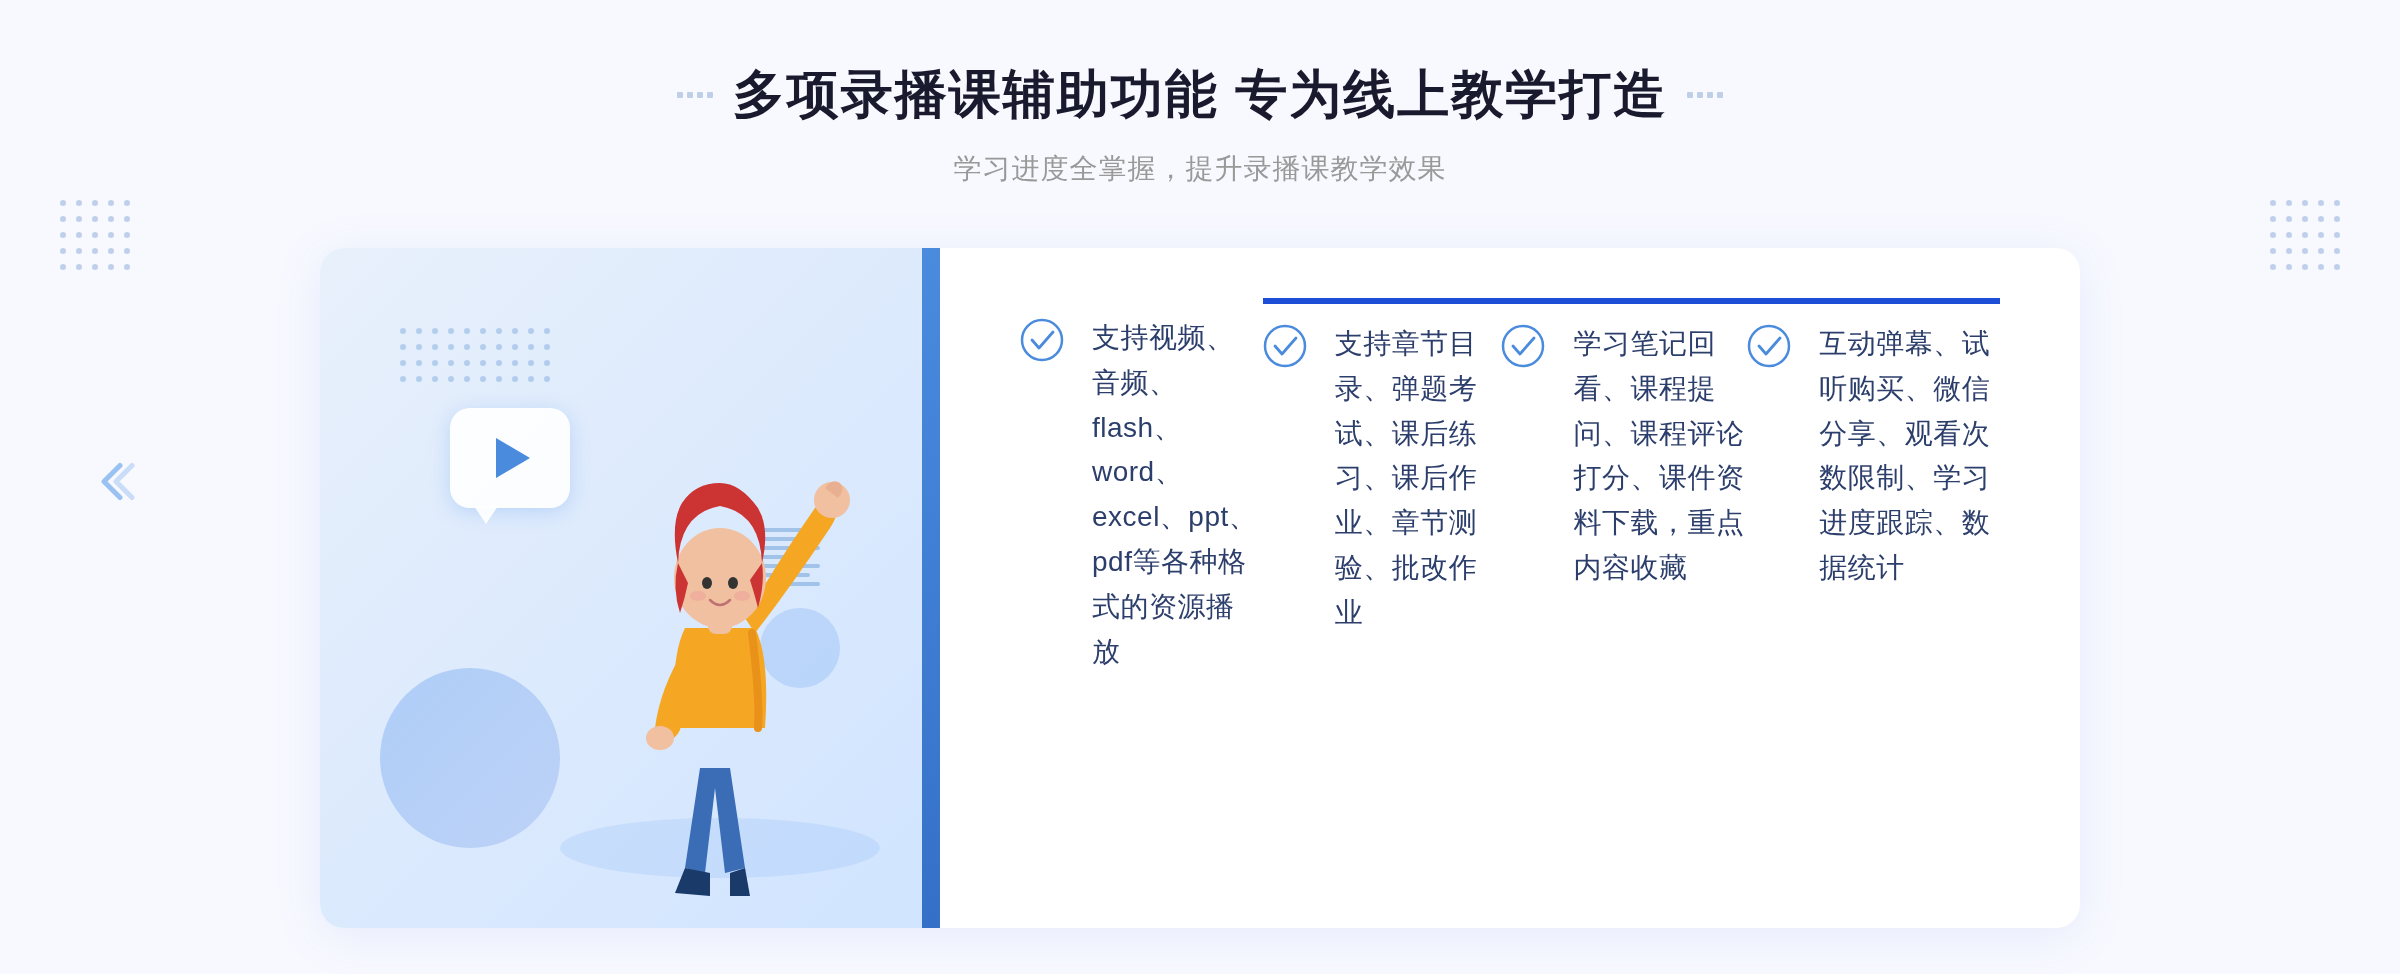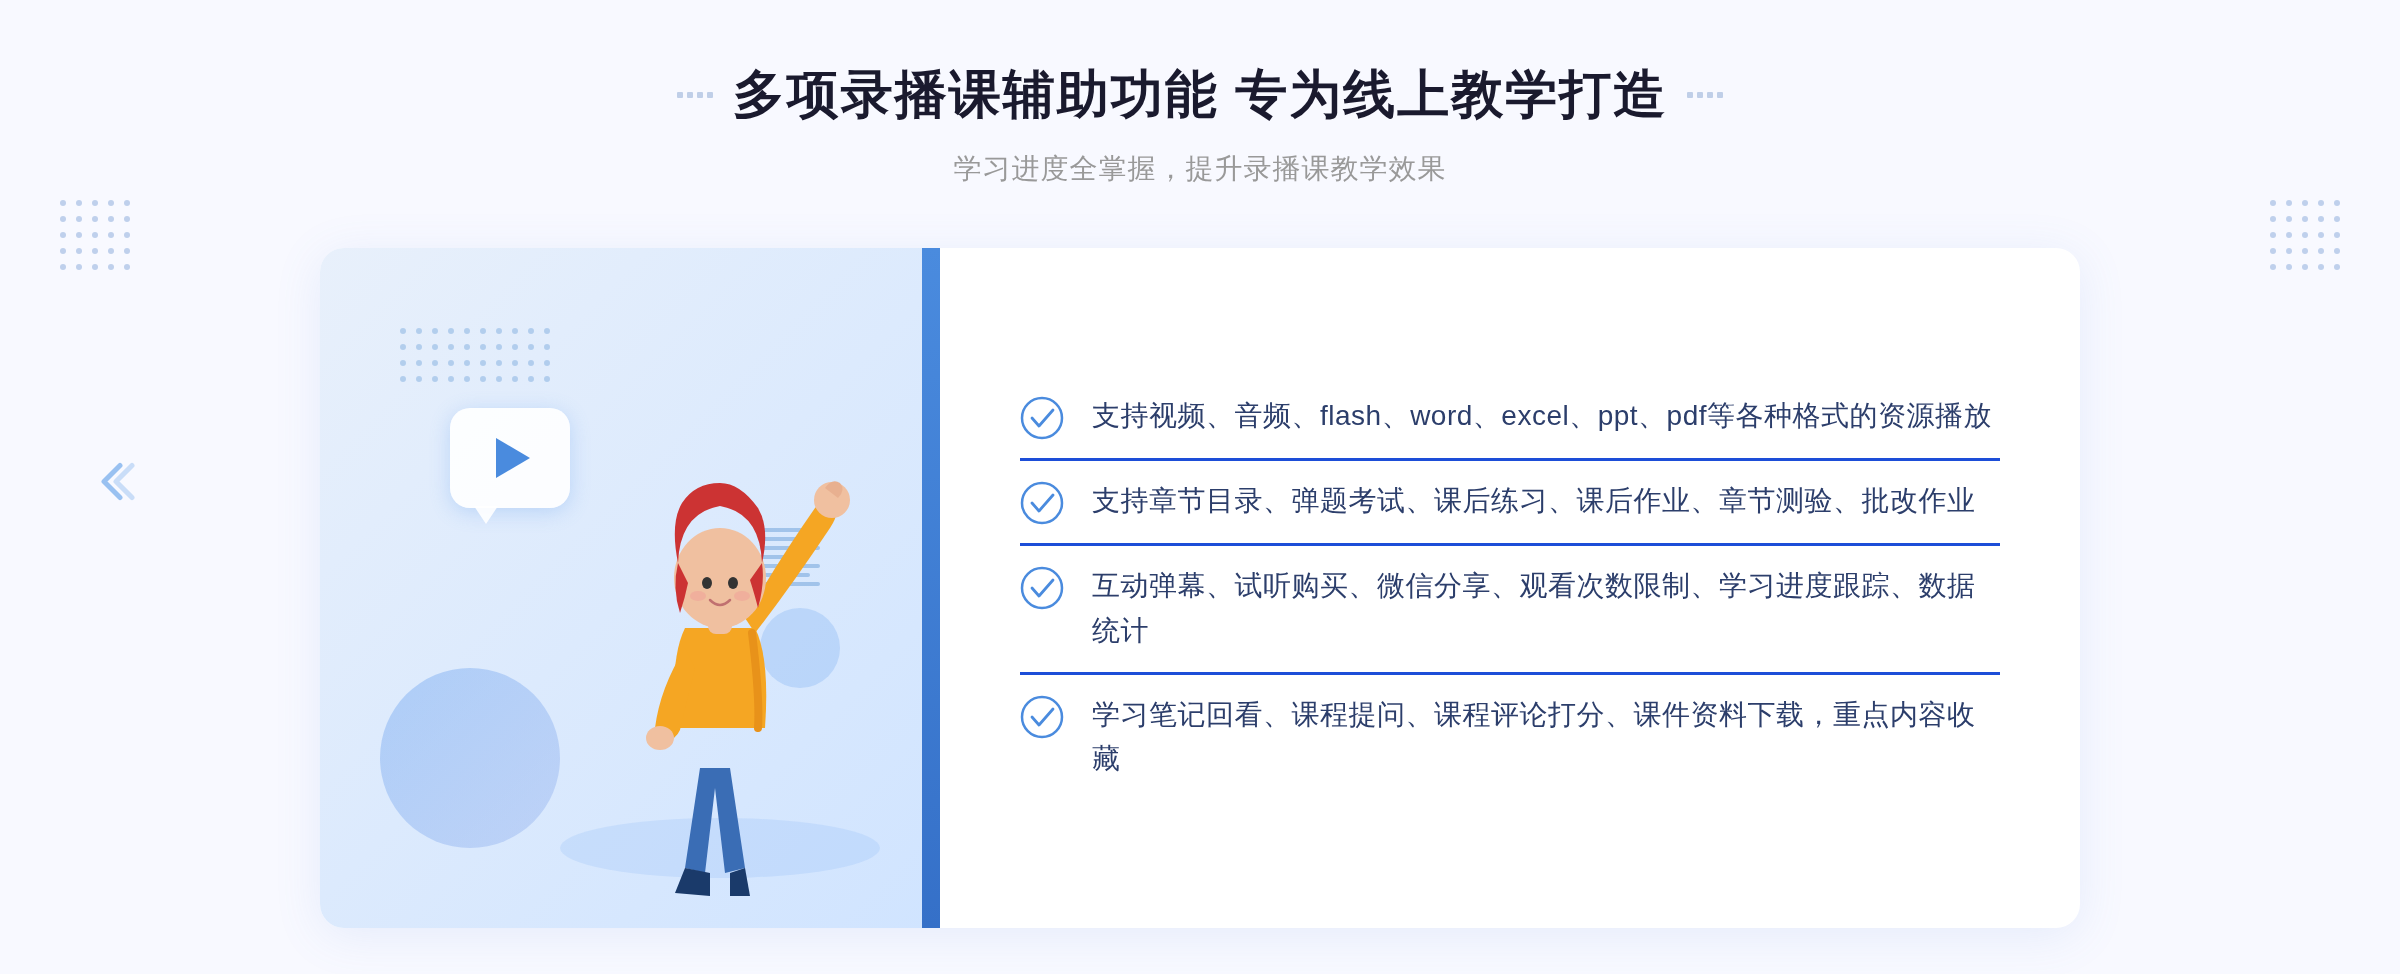--- a/index.html
+++ b/index.html
@@ -217,33 +217,33 @@
       right: 30px;
       width: 380px;
       height: 580px;
     }
 
     
     .content-area {
       flex: 1;
       padding: 50px 80px;
       display: flex;
-      flex-direction: column;
-      justify-content: center;
+      flex-direction: row;
+      justify-content: space-between;
     }
 
     .feature-item {
       display: flex;
       align-items: flex-start;
       gap: 28px;
       padding: 18px 0;
     }
 
     .feature-item + .feature-item {
-      border-top: 3px solid #1d4ed8;
+      border-top: 6px solid #1d4ed8;
     }
 
     .check-icon {
       flex-shrink: 0;
       width: 44px;
       height: 44px;
       margin-top: 2px;
     }
 
     .check-icon svg {
@@ -505,29 +505,29 @@
         <span class="feature-text">支持章节目录、弹题考试、课后练习、课后作业、章节测验、批改作业</span>
       </div>
 
       <div class="feature-item">
         <div class="check-icon">
           <svg viewBox="0 0 44 44" fill="none" xmlns="http://www.w3.org/2000/svg">
             <circle cx="22" cy="22" r="20" stroke="#4a8bde" stroke-width="2.5" fill="none"></circle>
             <polyline points="12,22 19,30 33,14" stroke="#4a8bde" stroke-width="2.8" stroke-linecap="round" stroke-linejoin="round" fill="none"></polyline>
           </svg>
         </div>
-        <span class="feature-text">互动弹幕、试听购买、微信分享、观看次数限制、学习进度跟踪、数据统计</span>
+        <span class="feature-text">学习笔记回看、课程提问、课程评论打分、课件资料下载，重点内容收藏</span>
       </div>
 
       <div class="feature-item">
         <div class="check-icon">
           <svg viewBox="0 0 44 44" fill="none" xmlns="http://www.w3.org/2000/svg">
             <circle cx="22" cy="22" r="20" stroke="#4a8bde" stroke-width="2.5" fill="none"></circle>
             <polyline points="12,22 19,30 33,14" stroke="#4a8bde" stroke-width="2.8" stroke-linecap="round" stroke-linejoin="round" fill="none"></polyline>
           </svg>
         </div>
-        <span class="feature-text">学习笔记回看、课程提问、课程评论打分、课件资料下载，重点内容收藏</span>
+        <span class="feature-text">互动弹幕、试听购买、微信分享、观看次数限制、学习进度跟踪、数据统计</span>
       </div>
 
     </div>
   </div>
 
 </div>
 
 </body></html>

